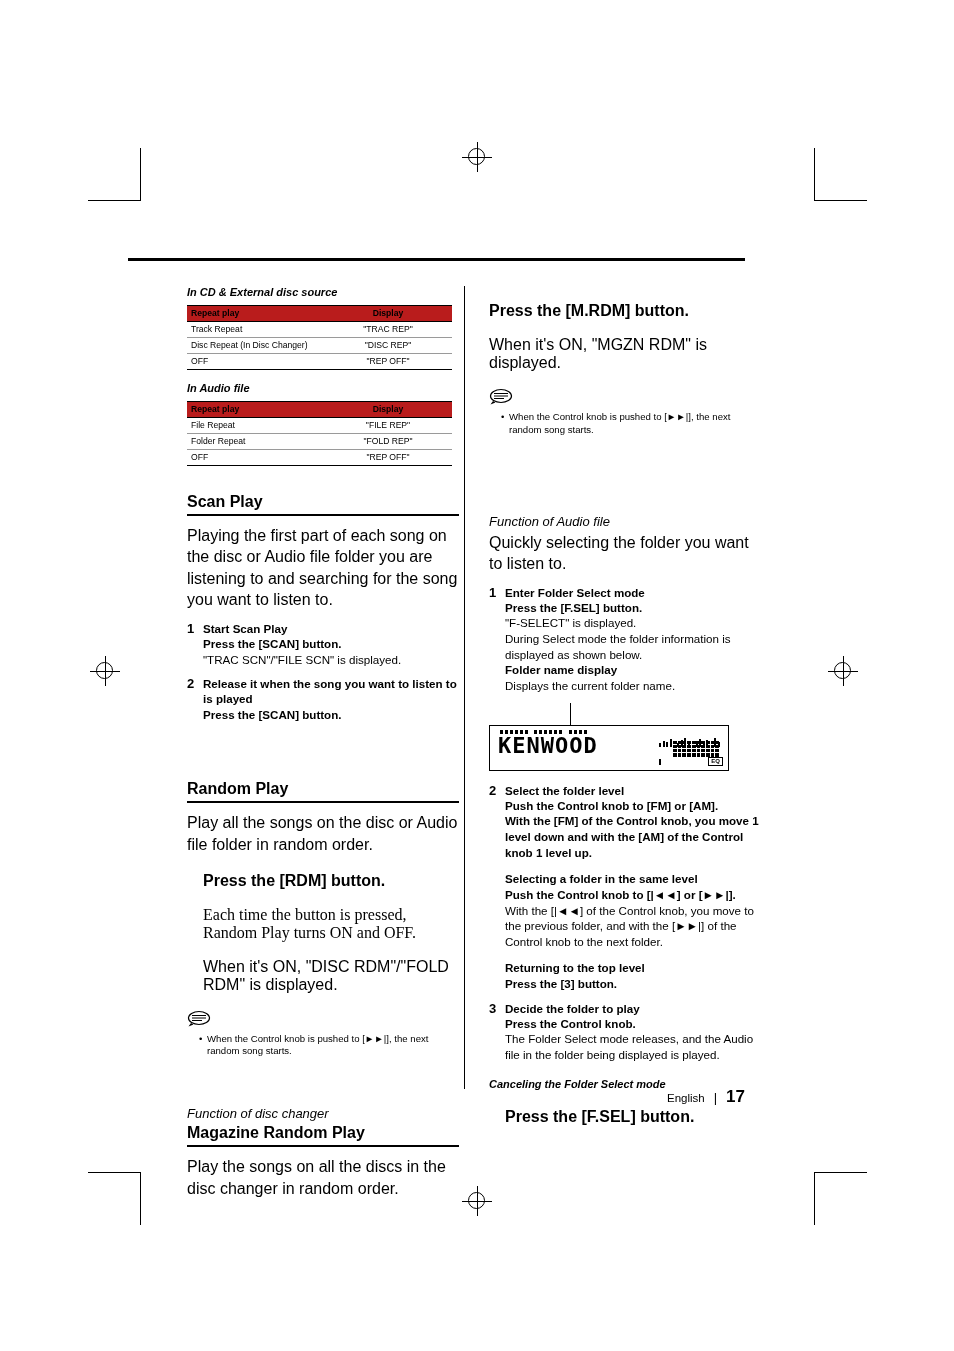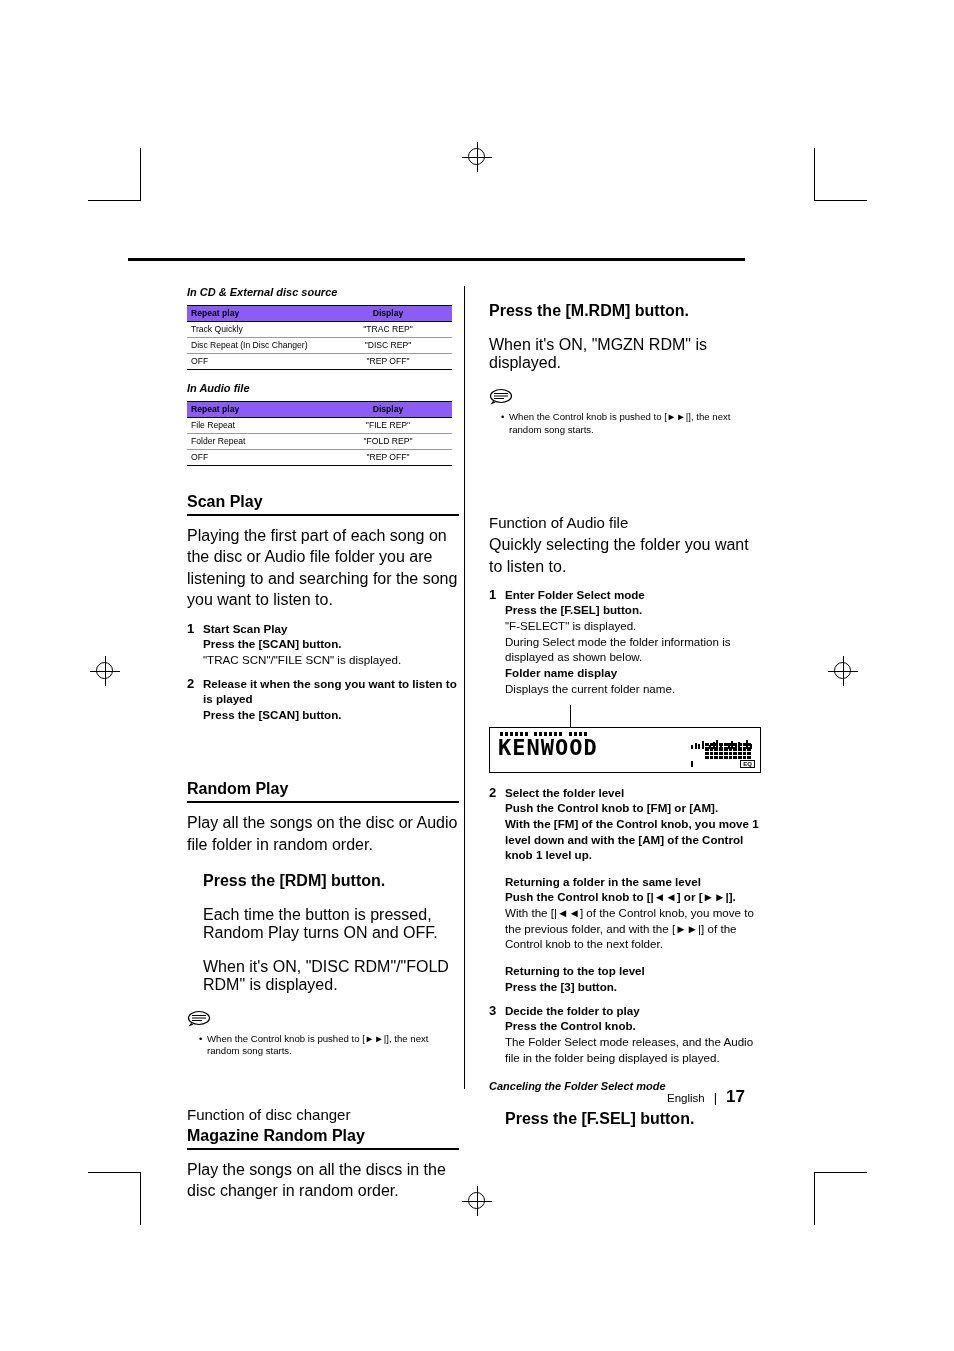--- a/index.html
+++ b/index.html
@@ -70,21 +70,22 @@
 
   
   .sec-ital {
     font-style: italic;
     font-weight: bold;
     font-size: 11px;
     margin: 0 0 5px 0;
     line-height: 1.25;
   }
   .sec-ital-plain {
-    font-size: 15px;
+    font-style: italic;
+    font-size: 13px;
     margin: 0 0 1px 0;
     line-height: 1.25;
   }
   h2.head {
     font-size: 16px;
     font-weight: bold;
     margin: 0;
     padding: 0 0 3px 0;
     line-height: 1.2;
   }
@@ -125,21 +126,21 @@
   .bold { font-weight: bold; }
   .indent { padding-left: 16px; }
 
   
   table.rep {
     border-collapse: collapse;
     width: 265px;
     margin: 0 0 12px 0;
   }
   table.rep th {
-    background: #8b5cf6;
+    background: #b91c1c;
     font-size: 8.6px;
     font-weight: bold;
     text-align: left;
     padding: 2.5px 4px;
     border-top: 1px solid #000;
     border-bottom: 1px solid #000;
   }
   table.rep td {
     font-size: 8.6px;
     padding: 2.5px 4px;
@@ -184,21 +185,21 @@
   }
   .pointer-line {
     position: absolute;
     left: 81px; top: 0;
     width: 1px; height: 22px;
     background: #000;
   }
   .lcd {
     position: absolute;
     left: 0; top: 22px;
-    width: 272px; height: 46px;
+    width: 240px; height: 46px;
     border: 1.5px solid #000;
     box-sizing: border-box;
     background: #fff;
   }
   .lcd .mainText {
     position: absolute;
     left: 8px; top: 9px;
     font-family: "DejaVu Sans Mono", monospace;
     font-size: 22px;
     font-weight: bold;
@@ -307,21 +308,21 @@
 
   <table class="rep">
     <thead>
       <tr>
         <th>Repeat play</th>
         <th class="c2">Display</th>
       </tr>
     </thead>
     <tbody>
       <tr>
-        <td>Track Quickly</td>
+        <td>Track Repeat</td>
         <td class="c2">"TRAC REP"</td>
       </tr>
       <tr>
         <td>Disc Repeat (In Disc Changer)</td>
         <td class="c2">"DISC REP"</td>
       </tr>
       <tr>
         <td>OFF</td>
         <td class="c2">"REP OFF"</td>
       </tr>
@@ -373,21 +374,21 @@
   </div>
 
   <div style="height:48px"></div>
   <div class="head-rule">
     <h2 class="head">Random Play</h2>
   </div>
   <p class="body">Play all the songs on the disc or Audio file folder in random order.</p>
 
   <div class="indent">
     <p class="sline bold" style="margin-bottom:3px;">Press the [RDM] button.</p>
-    <p class="sline" style="margin-bottom:11px;">Each time the button is pressed, Random Play turns ON and OFF.</p>
+    <p class="sline" style="margin-bottom:11px;font-family:Liberation Serif, serif;">Each time the button is pressed, Random Play turns ON and OFF.</p>
     <p class="sline">When it's ON, "DISC RDM"/"FOLD RDM" is displayed.</p>
   </div>
 
   <div class="note">
     <div class="icon">
       <svg width="26" height="17" viewBox="0 0 26 17" aria-hidden="true">
         <ellipse cx="12" cy="8" rx="10.5" ry="6.5" fill="none" stroke="#000" stroke-width="1.2"></ellipse>
         <path d="M4 13 L1.5 16.5 L6.5 14.5 Z" fill="#000"></path>
         <line x1="5" y1="5.5" x2="19" y2="5.5" stroke="#000" stroke-width="1"></line>
         <line x1="5" y1="8" x2="19" y2="8" stroke="#000" stroke-width="1"></line>
@@ -505,21 +506,21 @@
       </div>
     </div>
   </div>
 
   <div class="step">
     <span class="num">2</span>
     <p class="stitle">Select the folder level</p>
     <p class="sline bold">Push the Control knob to [FM] or [AM].</p>
     <p class="sline" style="margin-bottom:11px;font-weight:bold;">With the [FM] of the Control knob, you move 1 level down and with the [AM] of the Control knob 1 level up.</p>
 
-    <p class="sline bold">Returning a folder in the same level</p>
+    <p class="sline bold">Selecting a folder in the same level</p>
     <p class="sline bold">Push the Control knob to [|◄◄] or [►►|].</p>
     <p class="sline" style="margin-bottom:11px;">With the [|◄◄] of the Control knob, you move to the previous folder, and with the [►►|] of the Control knob to the next folder.</p>
 
     <p class="sline bold">Returning to the top level</p>
     <p class="sline bold">Press the [3] button.</p>
   </div>
 
   <div class="step">
     <span class="num">3</span>
     <p class="stitle">Decide the folder to play</p>

